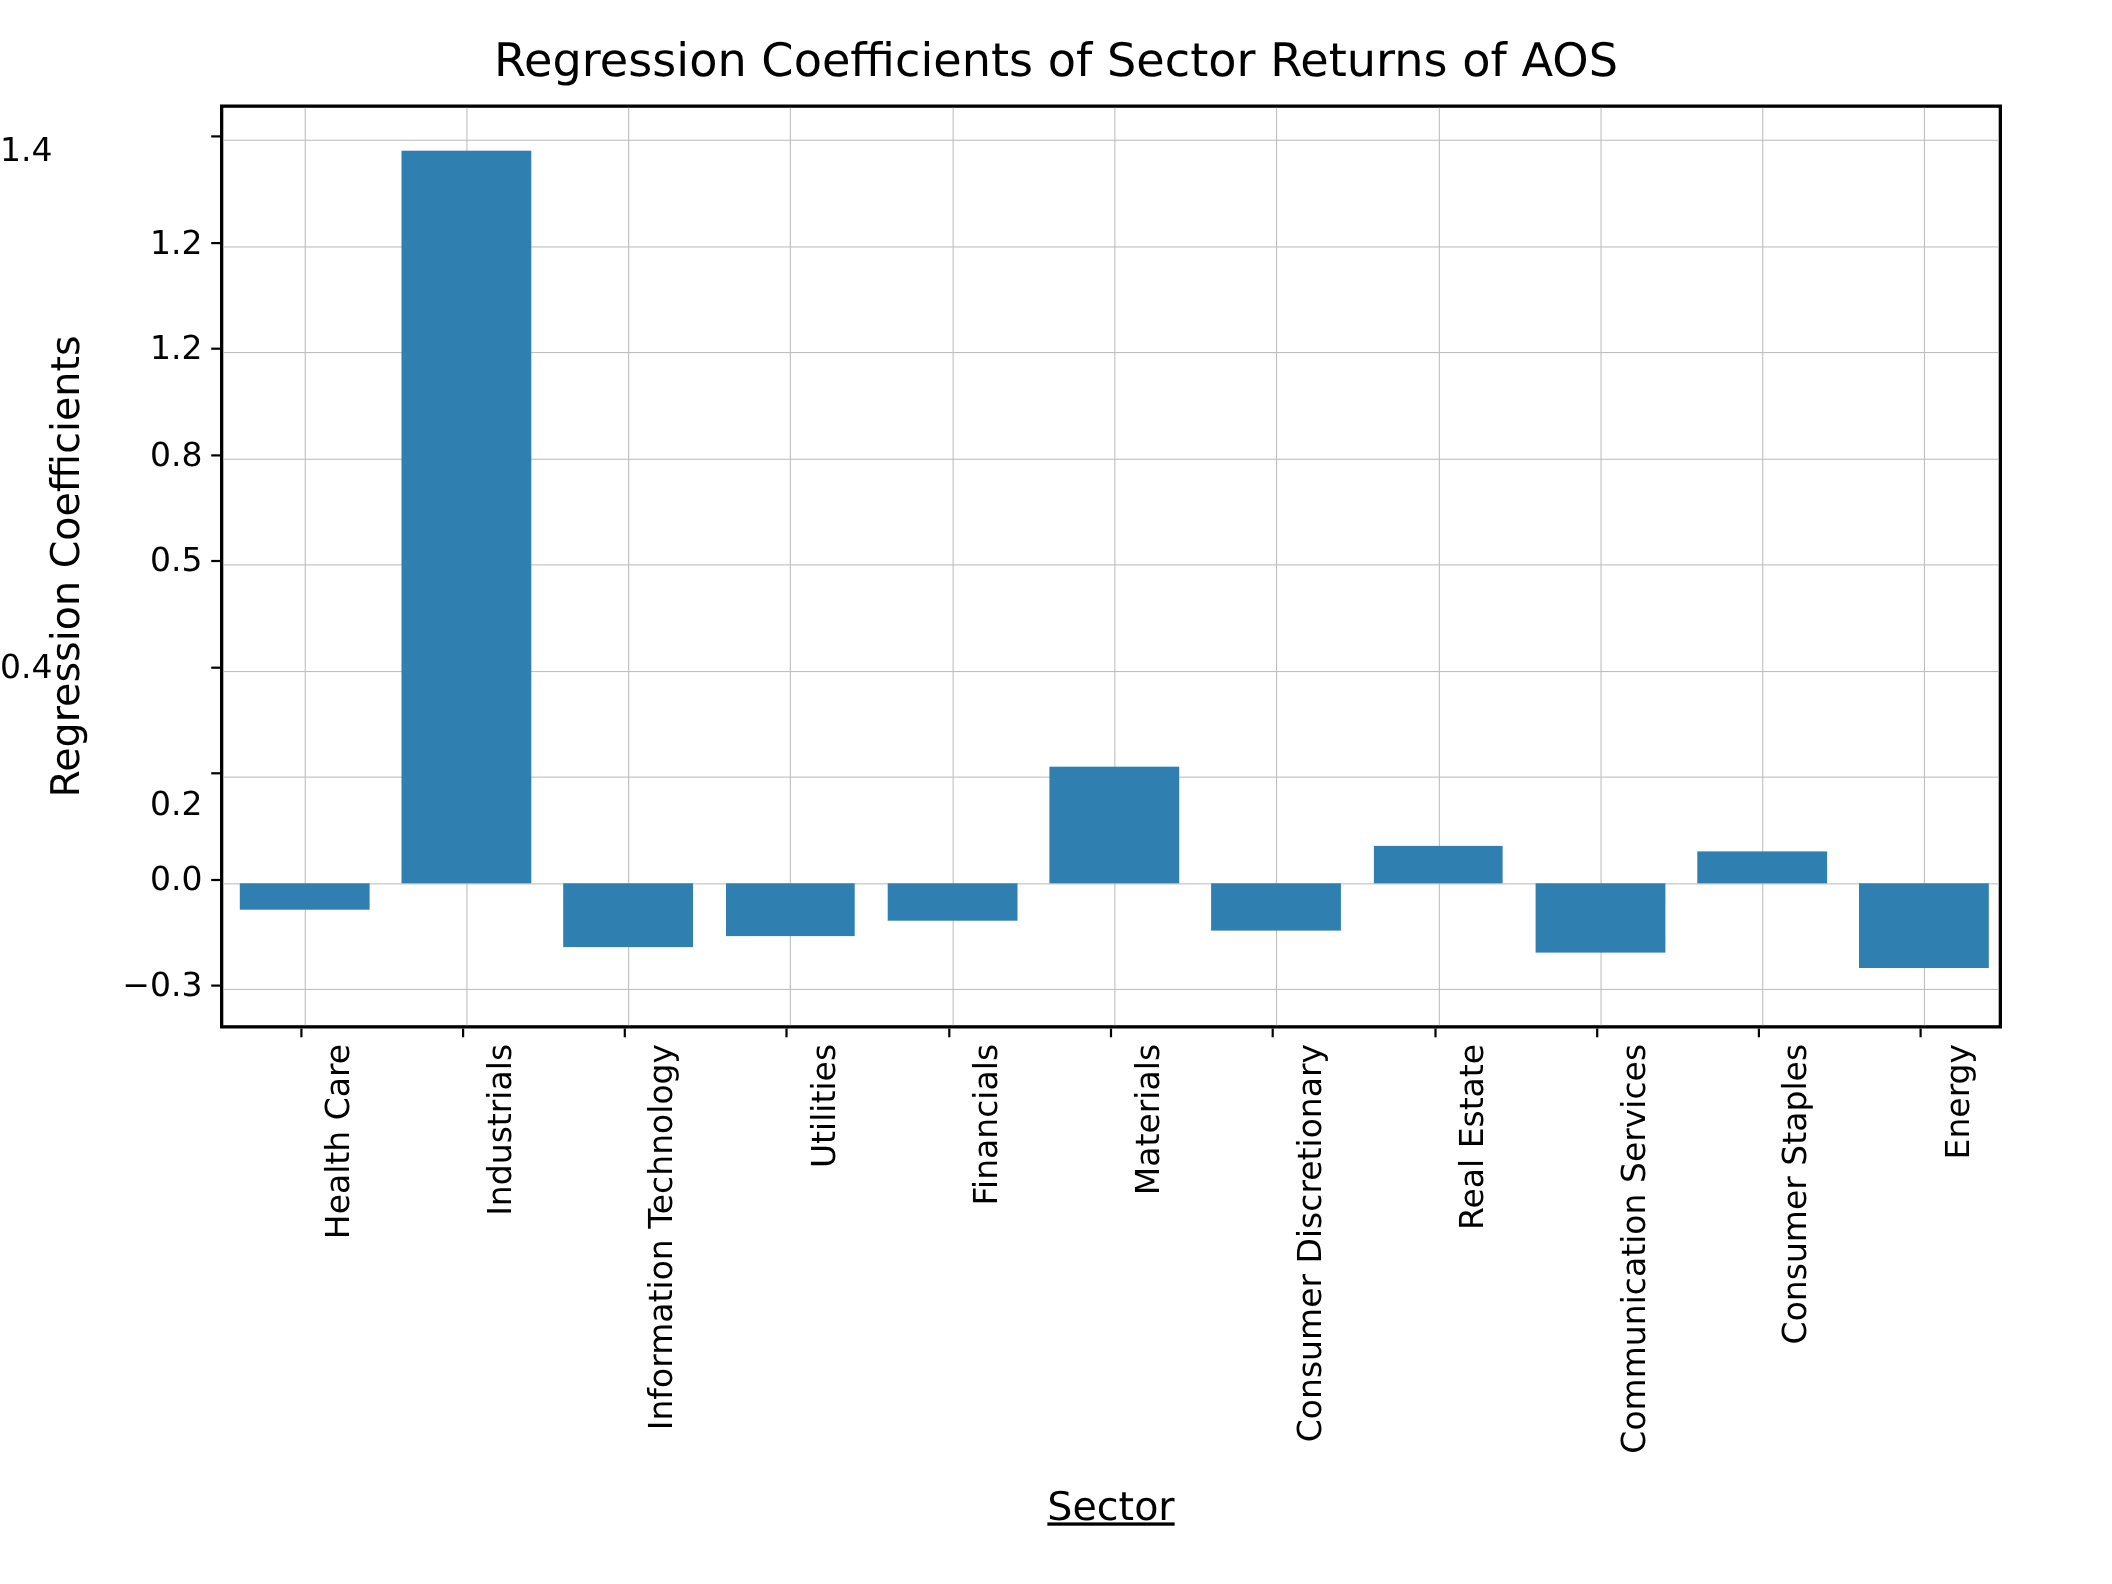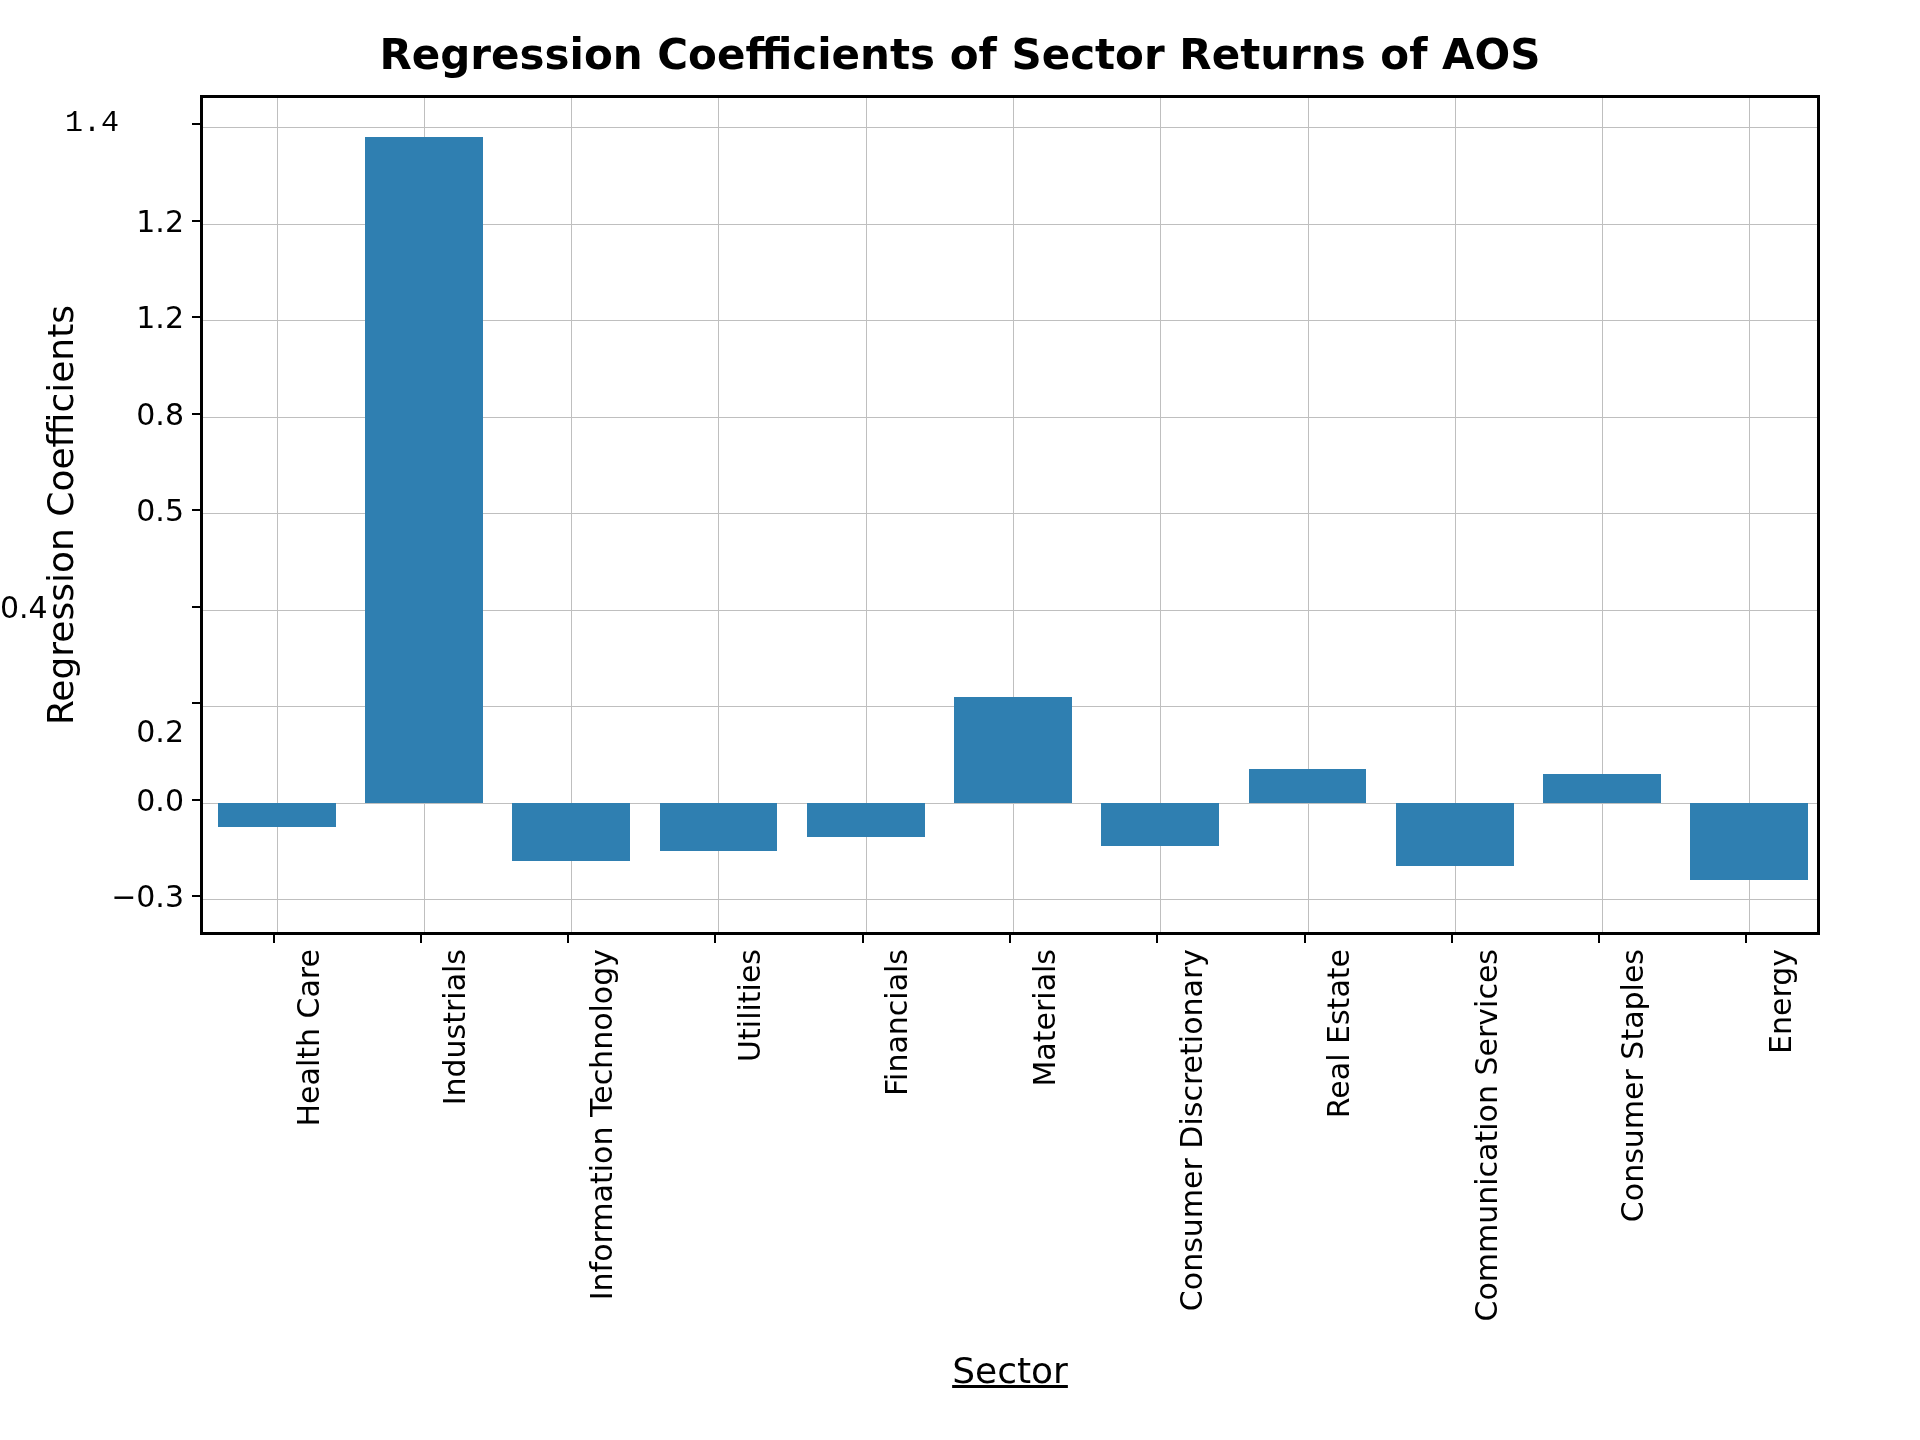--- a/index.html
+++ b/index.html
@@ -17,21 +17,21 @@
     height: 1440px;
     background: #ffffff;
   }
   .title {
     position: absolute;
     top: 30px;
     left: 0;
     width: 100%;
     text-align: center;
     font-size: 42px;
-    font-weight: 700;
+    font-weight: 400;
   }
   .plot-box {
     position: absolute;
     left: 200px;
     top: 95px;
     width: 1620px;
     height: 840px;
     border: 3px solid #000000;
     box-sizing: border-box;
     background: #ffffff;
@@ -151,21 +151,21 @@
       <div class="ytick-label" style="left: 0px; width: 184px; top: 606.724px; text-align: left;">0.4</div>
       <div class="ytick-mark" style="left: 192px; top: 509.172px;"></div>
       <div class="ytick-label" style="left: 0px; width: 184px; top: 510.172px; text-align: right;">0.5</div>
       <div class="ytick-mark" style="left: 192px; top: 412.621px;"></div>
       <div class="ytick-label" style="left: 0px; width: 184px; top: 413.621px; text-align: right;">0.8</div>
       <div class="ytick-mark" style="left: 192px; top: 316.069px;"></div>
       <div class="ytick-label" style="left: 0px; width: 184px; top: 317.069px; text-align: right;">1.2</div>
       <div class="ytick-mark" style="left: 192px; top: 219.517px;"></div>
       <div class="ytick-label" style="left: 0px; width: 184px; top: 220.517px; text-align: right;">1.2</div>
       <div class="ytick-mark" style="left: 192px; top: 122.966px;"></div>
-      <div class="ytick-label" style="left: 0px; width: 184px; top: 123px; text-align: center; font-family: Liberation Mono, monospace;">1.4</div>
+      <div class="ytick-label" style="left: 0px; width: 184px; top: 137px; text-align: left;">1.4</div>
     </div>
   <div id="xticks">
       <div class="xtick-mark" style="left: 272.636px; top: 935px;"></div>
       <div style="position: absolute; left: 273.636px; top: 949px; width: 0px; height: 0px;">
         <div style="position: absolute; right: -0.55em; top: 0px; font-size: 30px; white-space: nowrap; transform-origin: right top; transform: rotate(-90deg);">Health Care</div>
       </div>
       <div class="xtick-mark" style="left: 419.909px; top: 935px;"></div>
       <div style="position: absolute; left: 420.909px; top: 949px; width: 0px; height: 0px;">
         <div style="position: absolute; right: -0.55em; top: 0px; font-size: 30px; white-space: nowrap; transform-origin: right top; transform: rotate(-90deg);">Industrials</div>
       </div>

